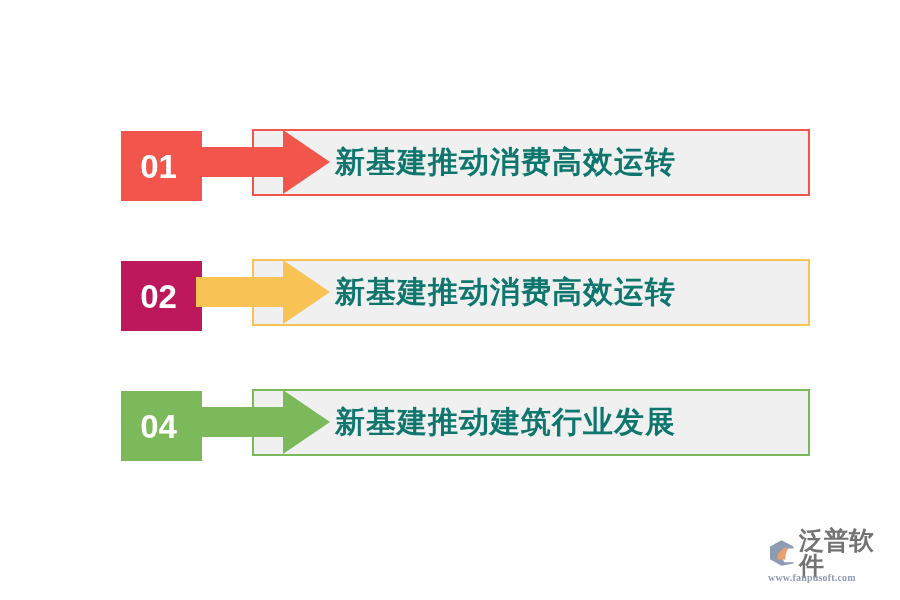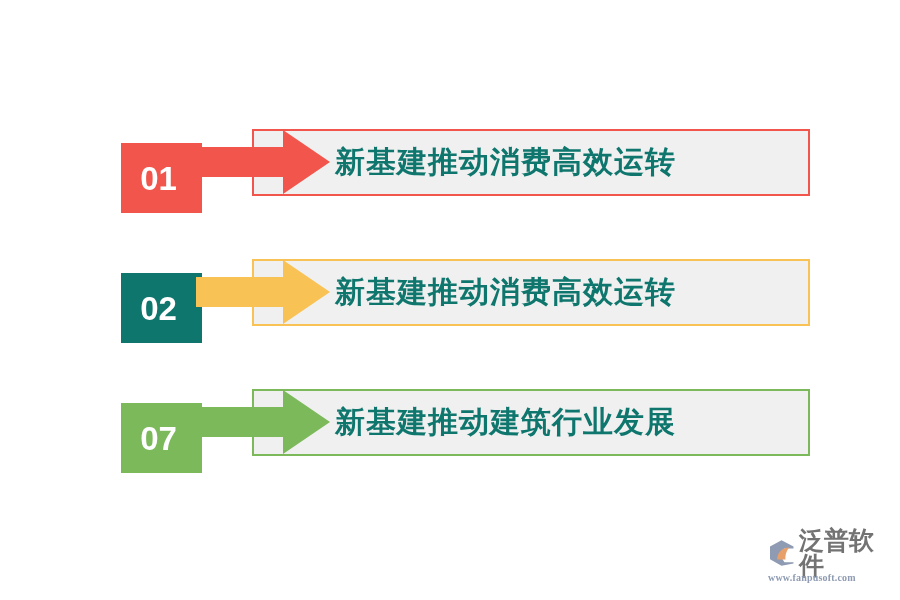--- a/index.html
+++ b/index.html
@@ -32,21 +32,21 @@
     height: 70px;
   }
   .row-1 { top: 127px; }
   .row-2 { top: 257px; }
   .row-3 { top: 387px; }
 
   
   .num-block {
     position: absolute;
     left: 0;
-    top: 16px;
+    top: 4px;
     width: 81px;
     height: 70px;
     box-sizing: border-box;
     display: flex;
     align-items: center;
     justify-content: center;
   }
   .num-text {
     color: #ffffff;
     font-size: 33px;
@@ -150,38 +150,38 @@
     <div class="arrow">
       <svg width="210" height="70" viewBox="0 0 210 70" xmlns="http://www.w3.org/2000/svg">
         <polygon points="0,20 87,20 87,3 134,35 87,67 87,50 0,50" fill="#f1554c"></polygon>
       </svg>
     </div>
 
     <div class="row-title">新基建推动消费高效运转</div>
   </div>
 
   <div class="row row-2">
-    <div class="num-block" style="background:#0f766e">
+    <div class="num-block" style="background:#be185d">
       <span class="num-text">02</span>
     </div>
 
     <div class="panel" style="border-color:#f8c254"></div>
 
     <div class="arrow">
       <svg width="210" height="70" viewBox="0 0 210 70" xmlns="http://www.w3.org/2000/svg">
         <polygon points="0,20 87,20 87,3 134,35 87,67 87,50 0,50" fill="#f8c254"></polygon>
       </svg>
     </div>
 
     <div class="row-title">新基建推动消费高效运转</div>
   </div>
 
   <div class="row row-3">
     <div class="num-block" style="background:#7cb95a">
-      <span class="num-text">07</span>
+      <span class="num-text">04</span>
     </div>
 
     <div class="panel" style="border-color:#7cb95a"></div>
 
     <div class="arrow">
       <svg width="210" height="70" viewBox="0 0 210 70" xmlns="http://www.w3.org/2000/svg">
         <polygon points="0,20 87,20 87,3 134,35 87,67 87,50 0,50" fill="#7cb95a"></polygon>
       </svg>
     </div>
 

